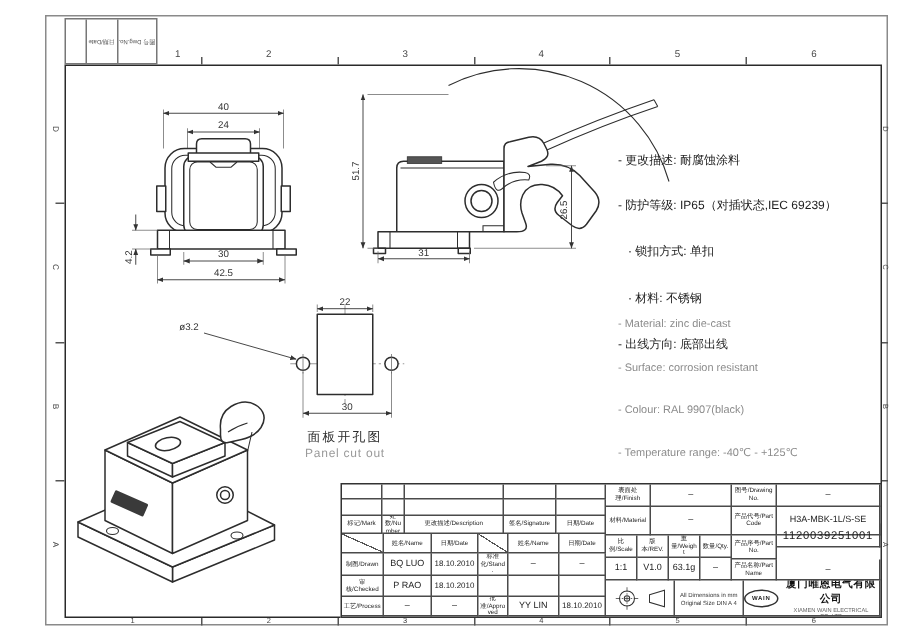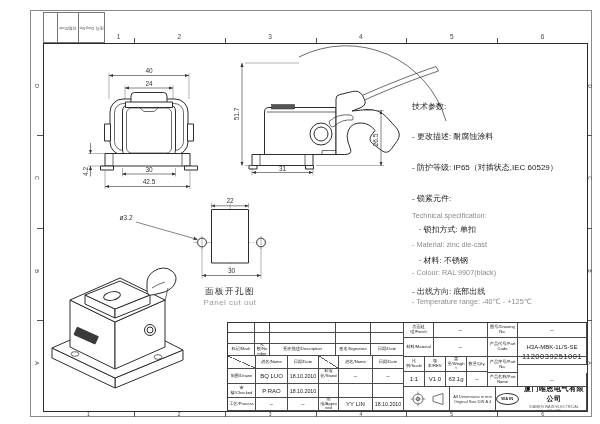--- a/index.html
+++ b/index.html
@@ -221,32 +221,30 @@
       <ellipse class="o" cx="112" cy="296" rx="8.5" ry="4.2" transform="rotate(-11 112 296)"></ellipse>
       <path class="o" d="M147,286 Q146,276 154,271 Q164,265 172,271 Q179,277 174,285 Q170,291 161,293 L152,295 Q147,296 147,290 Z"></path>
       <path class="d2" d="M152,288 Q158,284 165,282 M168,288 L165,301"></path>
       <circle class="o" cx="150" cy="330" r="5.5"></circle>
       <circle class="o" cx="150" cy="330" r="3"></circle>
       <rect x="74" y="331" width="24" height="9" rx="1" fill="#3a3a3a" transform="rotate(24 86 336)"></rect>
     </g>
   </svg>
 
   <div class="tech tech-cn">
-    <div>技术参数:</div>
     <div>- 更改描述: 耐腐蚀涂料</div>
-    <div>- 防护等级: IP65（对插状态,IEC 60529）</div>
-    <div>- 锁紧元件:</div>
+    <div>- 防护等级: IP65（对插状态,IEC 69239）</div>
     <div>   · 锁扣方式: 单扣</div>
     <div>   · 材料: 不锈钢</div>
     <div>- 出线方向: 底部出线</div>
   </div>
 
   <div class="tech tech-en">
-    <div>Technical specification:</div>
     <div>- Material: zinc die-cast</div>
+    <div>- Surface: corrosion resistant</div>
     <div>- Colour: RAL 9907(black)</div>
     <div>- Temperature range: -40℃ - +125℃</div>
     <div>- Degree of protection: IP65</div>
     <div>  (acc.to IEC 60529 for coupled connector)</div>
     
     
     
   </div>
 
   <div class="abs title-block">

